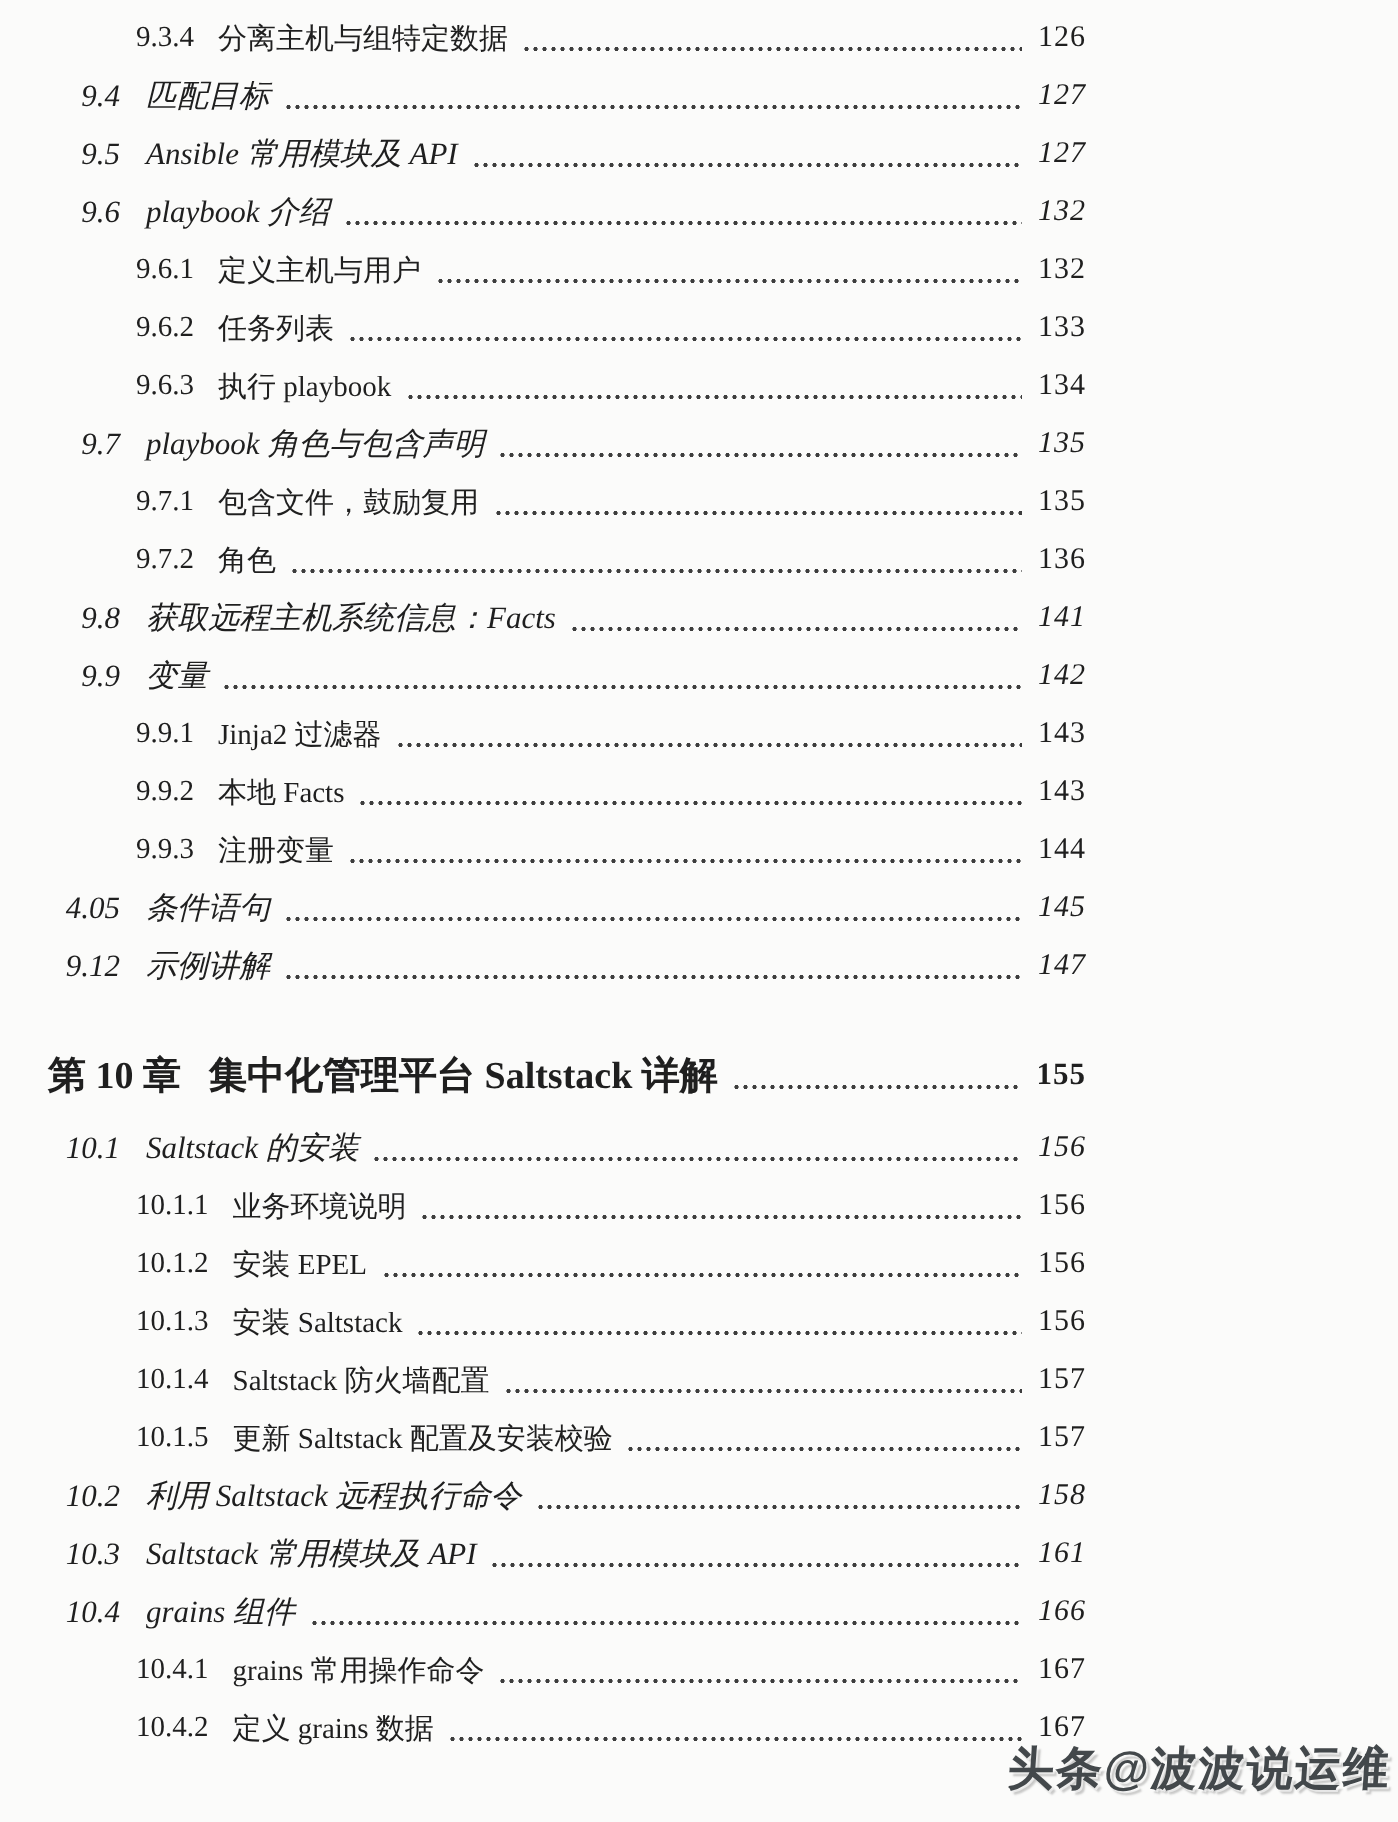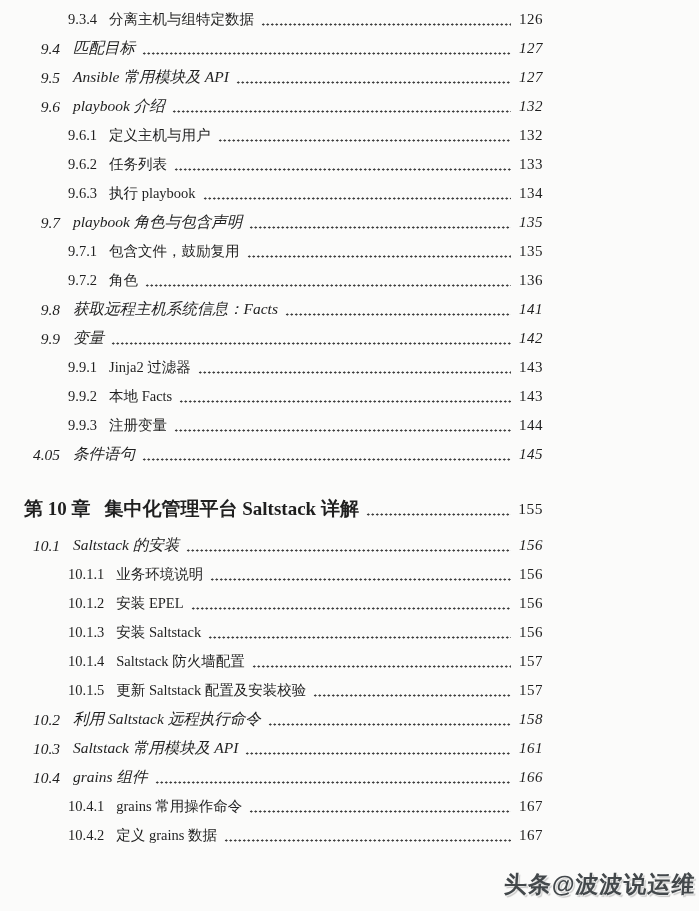--- a/index.html
+++ b/index.html
@@ -31,21 +31,21 @@
     height: 3px;
     margin: 0 4px 8px 7px;
     background-image: radial-gradient(circle, #3d3d3d 0.95px, rgba(0,0,0,0) 1.15px);
     background-size: 4.5px 3px;
     background-repeat: repeat-x;
     background-position: 0 center;
     min-width: 12px;
   }
   .lv0 .leader { margin-bottom: 9px; }
   .pg { font-size: 15px; min-width: 28px; text-align: right; letter-spacing: 0.5px; }
-  .lv0 .pg { font-weight: normal; font-size: 15.5px; }
+  .lv0 .pg { font-weight: bold; font-size: 15.5px; }
   .watermark {
     position: absolute;
     right: 4px; top: 869px;
     font-family: "Liberation Sans", "DejaVu Sans", sans-serif;
     font-weight: bold;
     font-size: 23px;
     letter-spacing: 1px;
     color: #43484b;
     text-shadow: 1px 1px 0 rgba(255,255,255,0.55), 2px 2px 1px rgba(70,70,70,0.28);
     transform: skewX(-4deg);
@@ -162,20 +162,26 @@
   </div>
 
   <div class="row lv1">
     <span class="num">4.05</span>
     <span class="title">条件语句</span>
     <span class="leader"></span>
     <span class="pg">145</span>
   </div>
 
 
+  <div class="row lv1">
+    <span class="num">9.12</span>
+    <span class="title">示例讲解</span>
+    <span class="leader"></span>
+    <span class="pg">147</span>
+  </div>
 
   <div class="row lv0">
     <span class="num">第 10 章</span>
     <span class="title">集中化管理平台 Saltstack 详解</span>
     <span class="leader"></span>
     <span class="pg">155</span>
   </div>
 
   <div class="row lv1">
     <span class="num">10.1</span>

